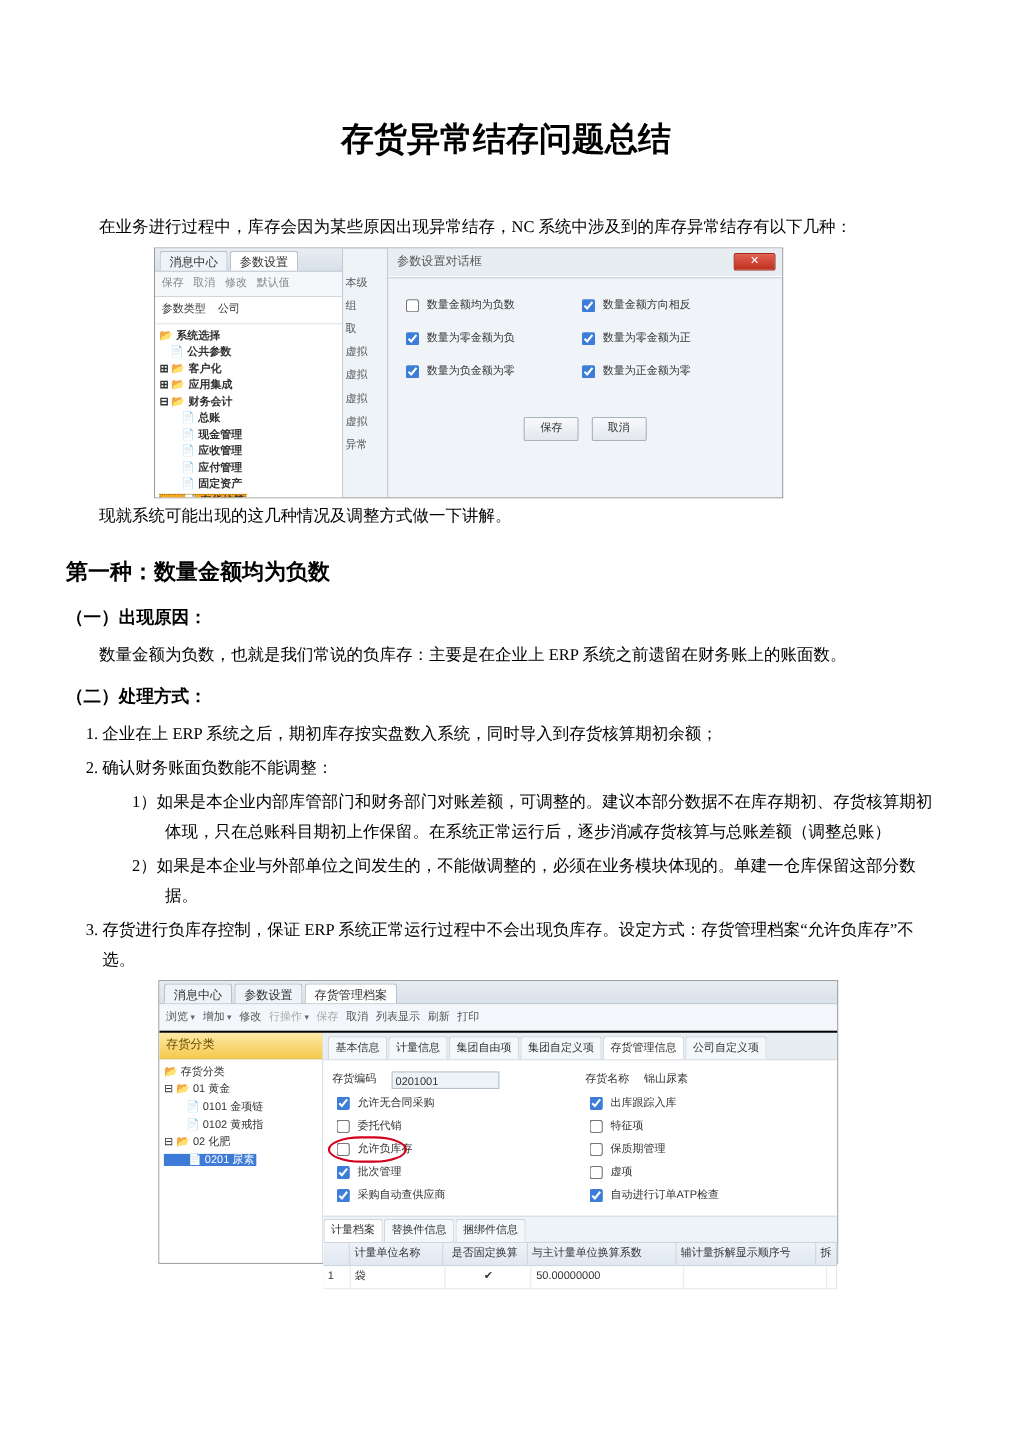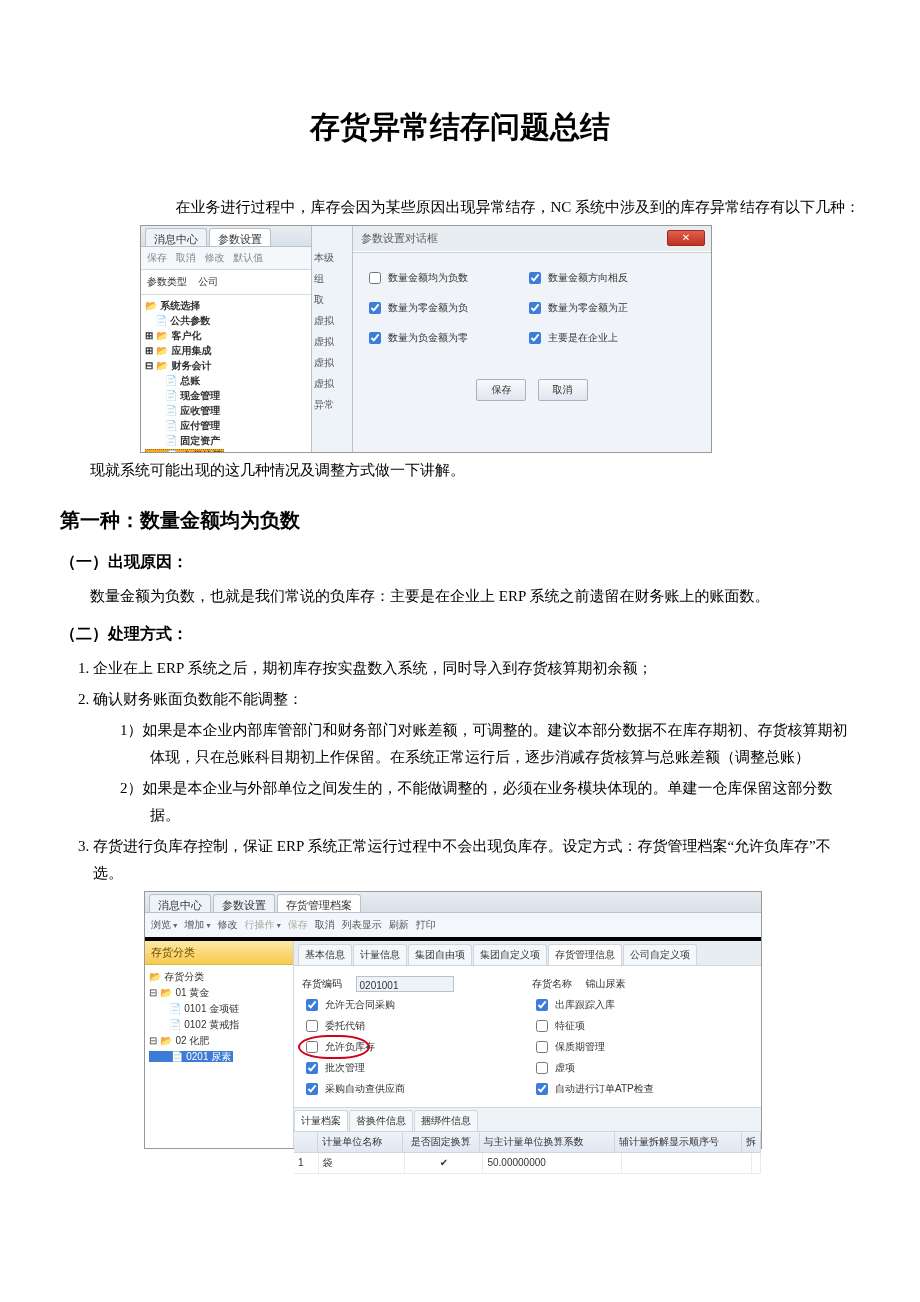--- a/index.html
+++ b/index.html
@@ -15,21 +15,20 @@
   h1 {
     font-family: "SimHei", "黑体", sans-serif;
     text-align: center;
     font-size: 30px;
     font-weight: bold;
     margin: 20px 0 40px 0;
   }
   p.para {
     text-indent: 2em;
     margin: 0 0;
-    text-align: right;
   }
   h2.section {
     font-family: "SimHei", "黑体", sans-serif;
     font-size: 20px;
     font-weight: bold;
     margin: 18px 0 8px 0;
   }
   h3.subsection {
     font-family: "SimHei", "黑体", sans-serif;
     font-size: 16px;
@@ -175,21 +174,21 @@
   }
   .s2-toptabs {
     display: flex;
     padding: 2px 0 0 4px;
     background: linear-gradient(#e8edf2,#d8e0e8);
     height: 18px;
     border-bottom: 1px solid #b8c2cc;
   }
   .s2-toolbar {
     padding: 3px 6px;
-    border-bottom: 4px solid #000000;
+    border-bottom: 2px solid #000000;
     background: #f3f6fa;
     font-size: 10px;
     color: #555;
   }
   .s2-toolbar span { margin-right: 7px; }
   .s2-toolbar .disabled { color: #aaa; }
   .s2-toolbar .tri::after { content: " ▾"; font-size: 8px; color: #666; }
   .s2-body {
     flex: 1;
     display: flex;
@@ -370,21 +369,21 @@
             <span>数量为零金额为正</span>
           </label>
       </div>
       <div class="s1-cbline">
         <label>
             <input type="checkbox" checked="" style="">
             <span>数量为负金额为零</span>
           </label>
         <label>
             <input type="checkbox" checked="" style="">
-            <span>主要是在企业上</span>
+            <span>数量为正金额为零</span>
           </label>
       </div>
       <div class="s1-btnrow">
         <span class="s1-btn">保存</span>
         <span class="s1-btn">取消</span>
       </div>
     </div>
   </div>
 </div>
 

